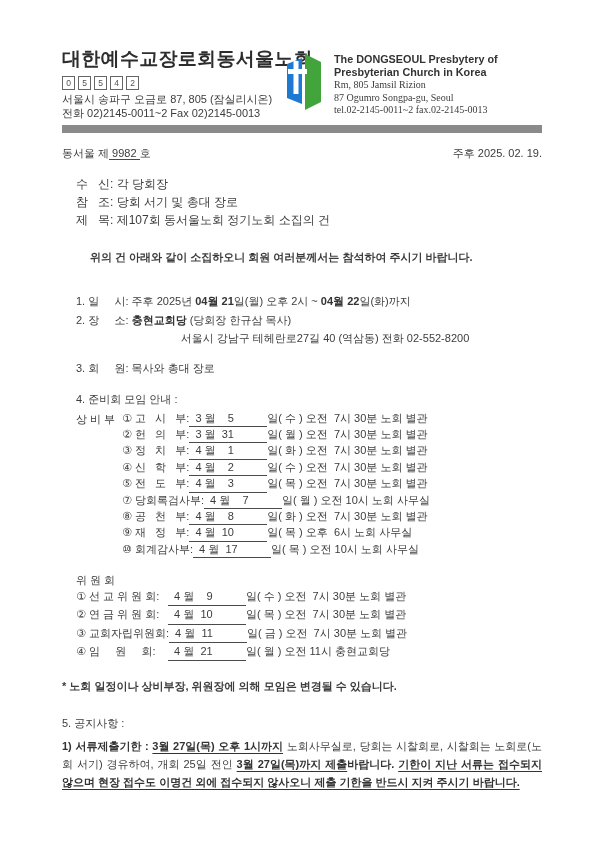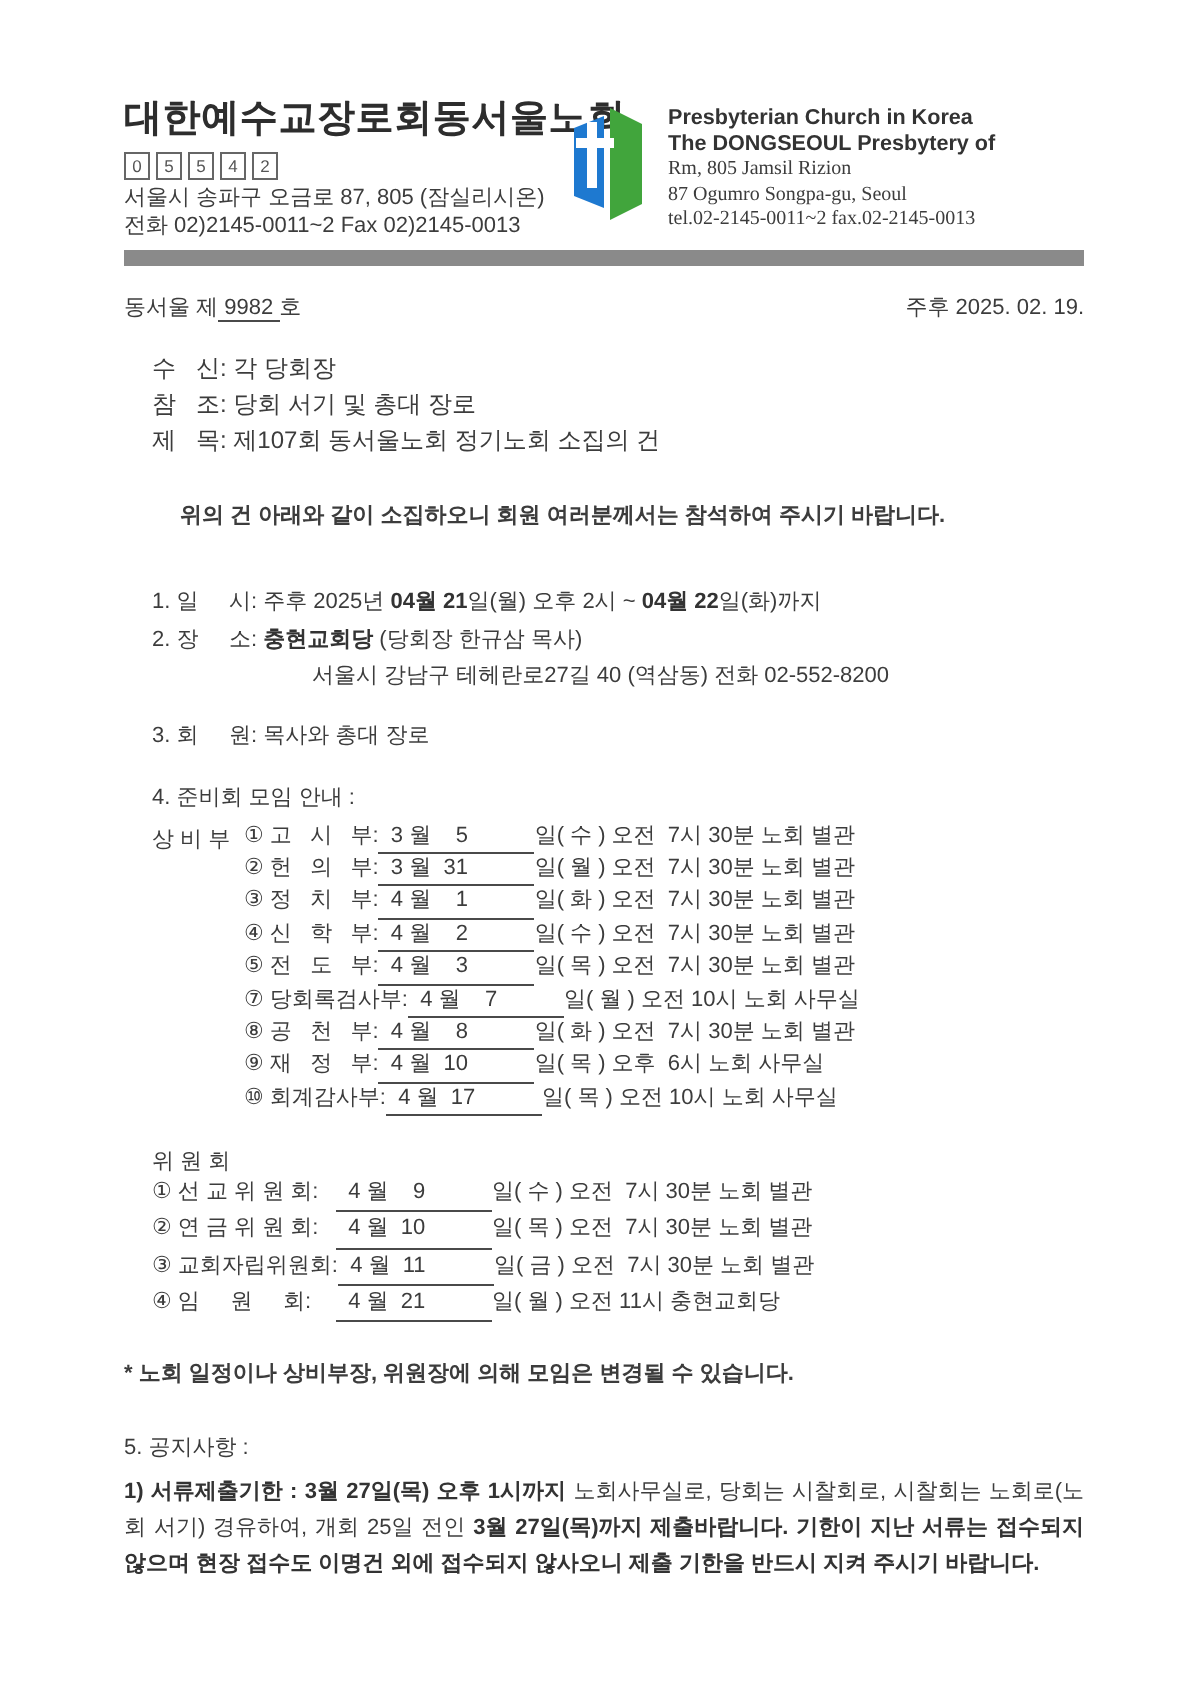--- a/index.html
+++ b/index.html
@@ -26,40 +26,40 @@
   
   .docline{display:flex;justify-content:space-between;font-size:11px;margin-top:13px;white-space:pre;}
   
   .recipients{margin:14px 0 0 14px;font-size:12px;line-height:18px;}
   .recipients div{white-space:pre;}
   
   .intro{margin:21px 0 0 28px;font-size:11px;font-weight:700;white-space:pre;}
   
   .items{margin:27px 0 0 14px;font-size:11px;line-height:18.5px;}
   .items > div{white-space:pre;}
-  .addr2{margin-left:80px;}
+  .addr2{margin-left:32px;text-align:center;}
   .mt11{margin-top:11px;}
   .mt13{margin-top:13px;}
   
   .group{display:flex;margin:2px 0 0 14px;font-size:11px;}
   .group-label{width:46px;flex:none;white-space:pre;padding-top:1px;}
   .prep-row{line-height:15.4px;white-space:pre;}
   .committee .prep-row{line-height:17.2px;}
   .committee{margin-top:14px;flex-direction:column;}
   .row-label{display:inline-block;white-space:pre;}
   .group.sangbi .row-label{min-width:66px;}
   .group.committee .row-label{min-width:92px;}
   .row-date{display:inline-block;white-space:pre;min-width:78px;border-bottom:1px solid #4a4a4a;}
   .row-rest{white-space:pre;}
   
   .note{margin:18px 0 0 0;font-size:11px;font-weight:700;white-space:pre;}
   .notice-heading{margin-top:22px;font-size:11px;}
   .notice-para{margin:6px 0 0 0;font-size:11px;line-height:18px;text-align:justify;color:#3c3c3c;}
   .seg-b{font-weight:700;color:#333;}
-  .seg-u{text-underline-offset:2.5px;}
+  .seg-u{text-decoration:underline;text-underline-offset:2.5px;}
   .u-fill{border-bottom:1px solid #4a4a4a;}
 </style>
 </head>
 <body>
 
 <div class="page">
 
   <div class="header">
     <div class="h-left">
       <div class="org-ko">대한예수교장로회동서울노회</div>
@@ -75,22 +75,22 @@
     </div>
     <div class="logo">
       <svg width="40" height="56" viewBox="0 0 40 56" aria-hidden="true">
         <polygon points="1,10 16,4 16,50 1,44" fill="#1e79d0"></polygon>
         <polygon points="19,0 35,8 35,48 19,56" fill="#41a53c"></polygon>
         <rect x="7.5" y="7" width="5" height="33" fill="#ffffff"></rect>
         <rect x="2" y="15" width="19" height="5" fill="#ffffff"></rect>
       </svg>
     </div>
     <div class="h-right">
+      <div class="org-en">The DONGSEOUL Presbytery of</div>
       <div class="org-en">Presbyterian Church in Korea</div>
-      <div class="org-en">The DONGSEOUL Presbytery of</div>
       <div class="addr-en">Rm, 805 Jamsil Rizion</div>
       <div class="addr-en">87 Ogumro Songpa-gu, Seoul</div>
       <div class="addr-en">tel.02-2145-0011~2   fax.02-2145-0013</div>
     </div>
   </div>
 
   <div class="graybar"></div>
 
   <div class="docline">
     <div><span>동서울 제</span><span class="u-fill"> 9982 </span><span>호</span></div>

